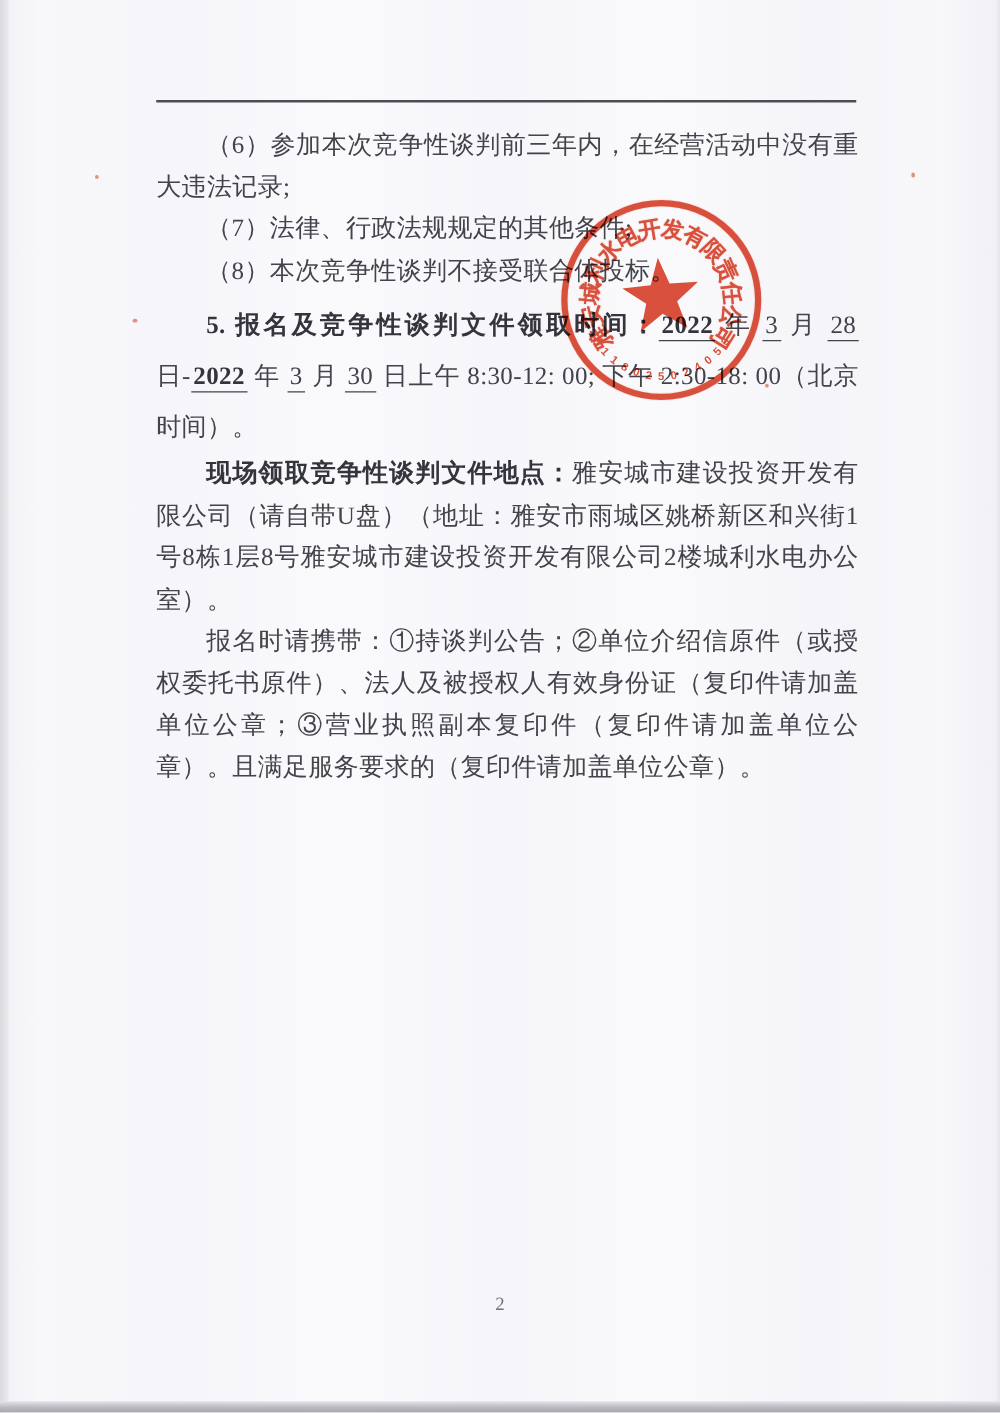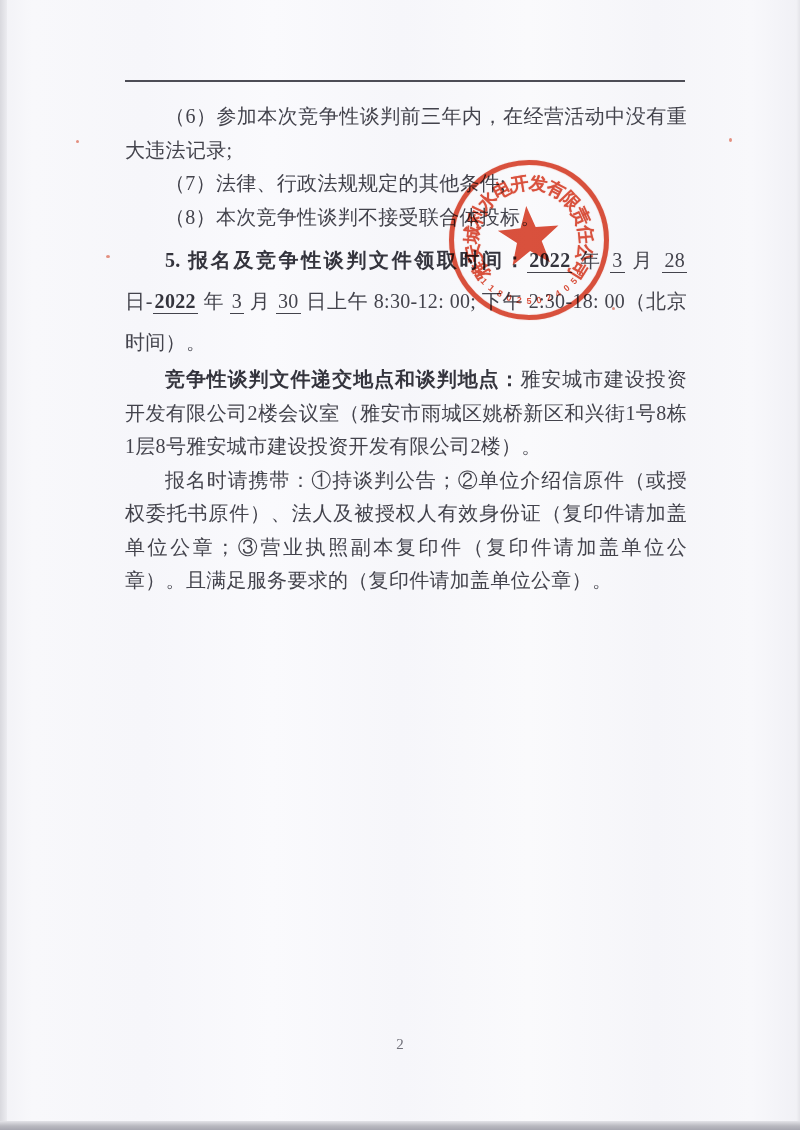--- a/index.html
+++ b/index.html
@@ -124,21 +124,21 @@
 
 <div class="scan-page">
 
   <hr class="header-rule">
 
   <div class="doc-content" id="doc-content">
       <p class="para"><span class="">（6）参加本次竞争性谈判前三年内，在经营活动中没有重大违法记录;</span></p>
       <p class="para"><span class="">（7）法律、行政法规规定的其他条件;</span></p>
       <p class="para"><span class="">（8）本次竞争性谈判不接受联合体投标。</span></p>
       <p class="para wide gap-small"><span class="seg-b ">5. 报名及竞争性谈判文件领取时间：</span><span class="seg-b seg-u">2022</span><span class=""> 年 </span><span class="seg-u">3</span><span class=""> 月 </span><span class="seg-u">28</span><span class=""> 日-</span><span class="seg-b seg-u">2022</span><span class=""> 年 </span><span class="seg-u">3</span><span class=""> 月 </span><span class="seg-u">30</span><span class=""> 日上午 8:30-12: 00; 下午 2:30-18: 00（北京时间）。</span></p>
-      <p class="para"><span class="seg-b ">竞争性谈判文件递交地点和谈判地点：</span><span class="">雅安城市建设投资开发有限公司2楼会议室（雅安市雨城区姚桥新区和兴街1号8栋1层8号雅安城市建设投资开发有限公司2楼）。</span></p>
+      <p class="para"><span class="seg-b ">现场领取竞争性谈判文件地点：</span><span class="">雅安城市建设投资开发有限公司（请自带U盘）（地址：雅安市雨城区姚桥新区和兴街1号8栋1层8号雅安城市建设投资开发有限公司2楼城利水电办公室）。</span></p>
       <p class="para"><span class="">报名时请携带：①持谈判公告；②单位介绍信原件（或授权委托书原件）、法人及被授权人有效身份证（复印件请加盖单位公章；③营业执照副本复印件（复印件请加盖单位公章）。且满足服务要求的（复印件请加盖单位公章）。</span></p>
     </div>
 
   <div class="stamp">
     <div class="stamp-ring"></div>
     <div id="stamp-arc">
         <span class="stamp-char" style="transform: translate(-50%, -50%) rotate(-122deg) translateY(-57px);">雅</span>
         <span class="stamp-char" style="transform: translate(-50%, -50%) rotate(-103.231deg) translateY(-57px);">安</span>
         <span class="stamp-char" style="transform: translate(-50%, -50%) rotate(-84.4615deg) translateY(-57px);">城</span>
         <span class="stamp-char" style="transform: translate(-50%, -50%) rotate(-65.6923deg) translateY(-57px);">利</span>

